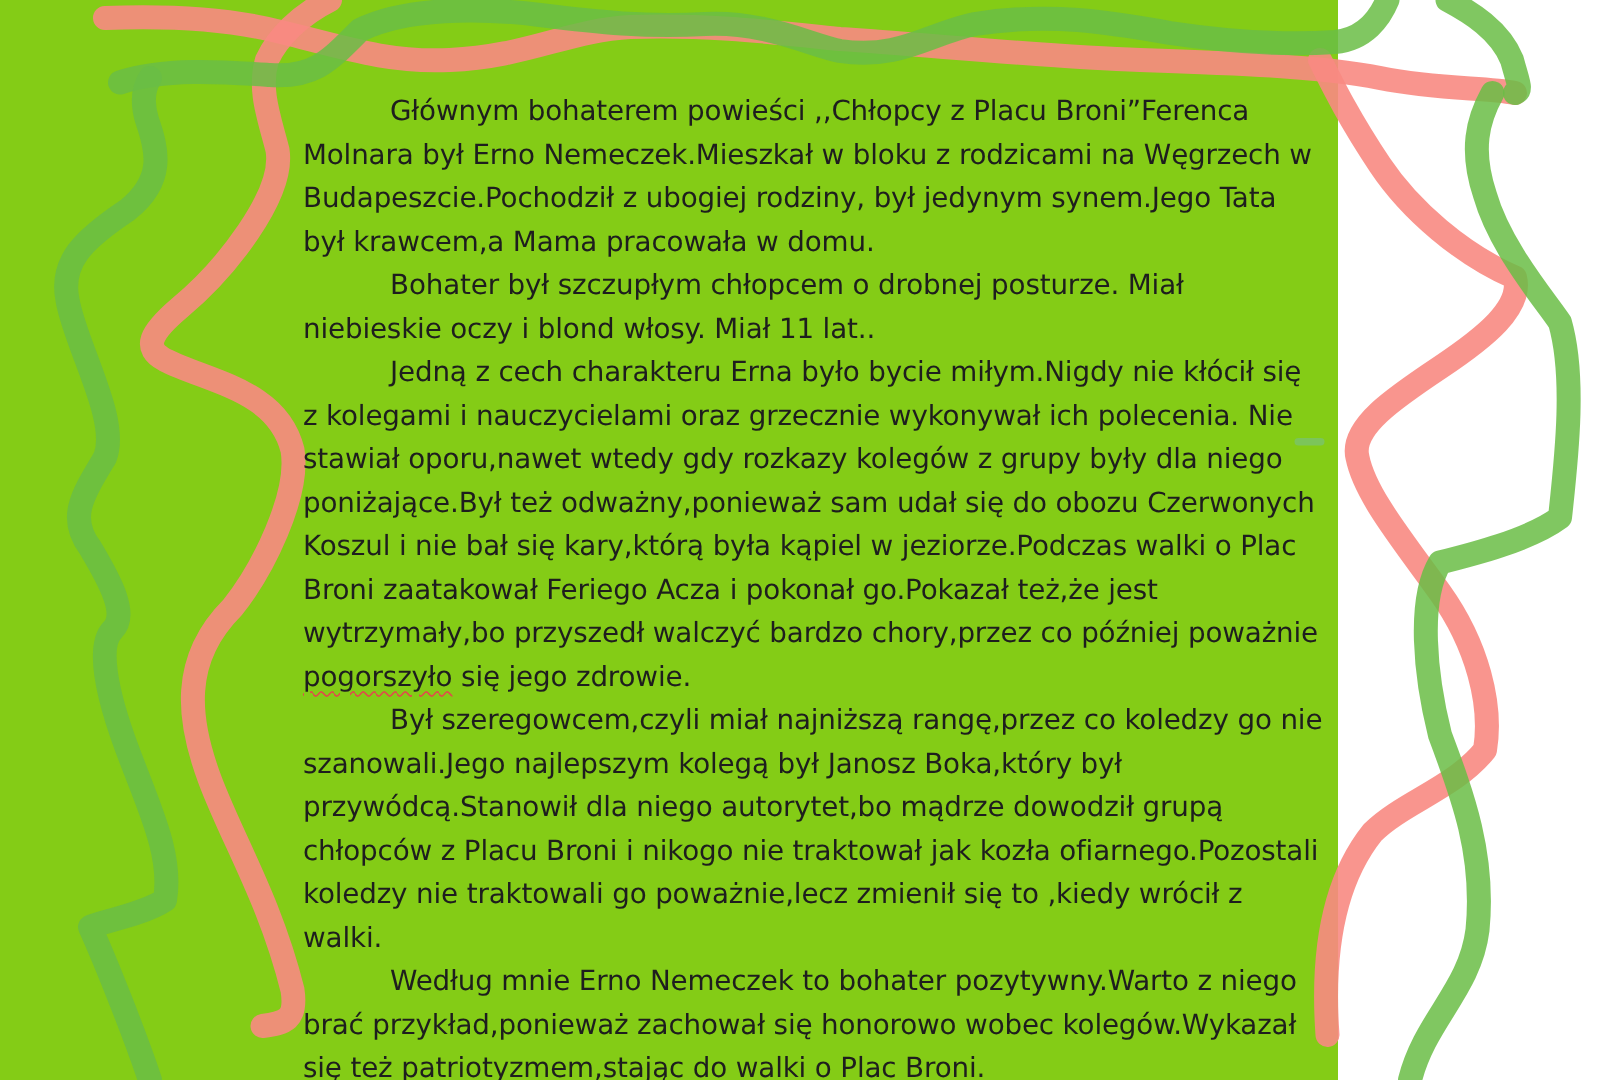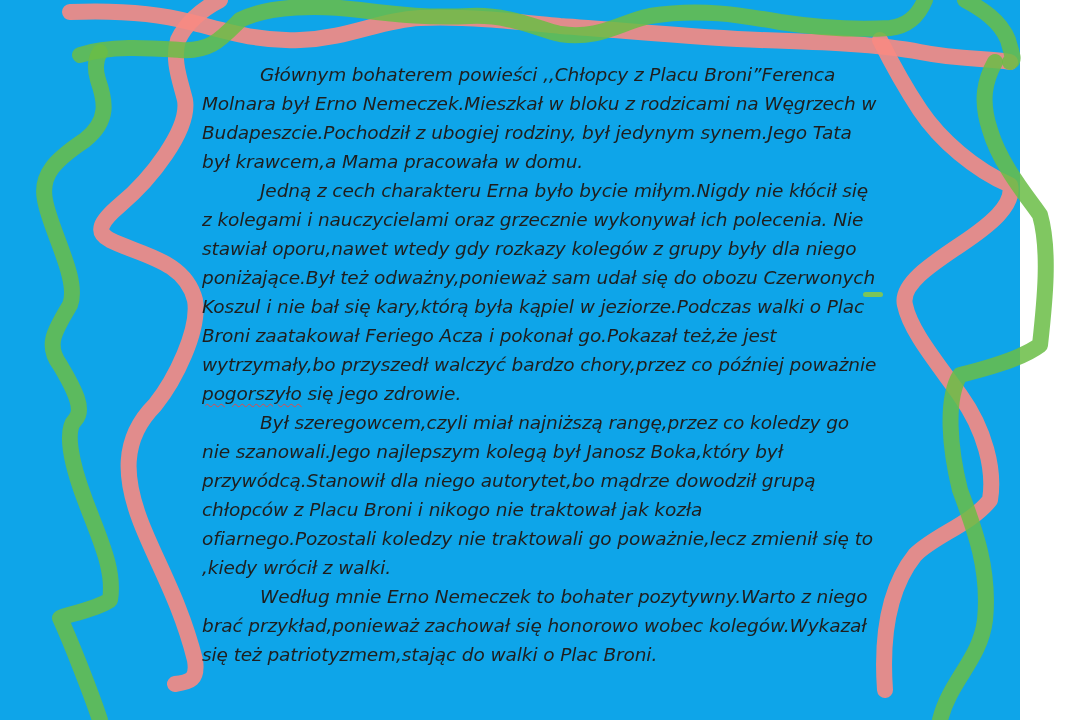--- a/index.html
+++ b/index.html
@@ -5,24 +5,23 @@
     html, body {
       margin: 0;
       padding: 0;
       width: 1080px;
       height: 720px;
       overflow: hidden;
       background: #ffffff;
     }
     .page {
       position: relative;
-      width: 1020px;
+      width: 892px;
       height: 720px;
-      background: #0ea5e9;
-      font-style: italic;
+      background: #84cc16;
     }
     .ribbons {
       position: absolute;
       left: 0;
       top: 0;
       width: 1080px;
       height: 720px;
       pointer-events: none;
     }
     .ribbon-red path {
@@ -90,18 +89,19 @@
       <path d="M965,0 C980,8 1000,20 1008,40 C1012,55 1015,60 1010,62"></path>
       <path d="M100,52 C95,60 95,70 98,80 C105,100 110,120 85,140 C55,160 40,175 45,200 C50,230 80,280 70,305 C55,330 45,345 60,365 C75,390 85,410 75,420 C65,430 70,460 85,500 C100,540 115,570 110,600 C95,610 65,615 60,618 C70,640 90,690 100,720"></path>
       <path d="M995,62 C985,80 980,100 990,130 C1000,165 1030,200 1040,215 C1050,250 1045,300 1040,345 C1020,360 980,370 960,375 C945,400 950,450 960,490 C975,530 990,570 985,620 C980,660 950,680 940,720"></path>
     </g>
   </svg>
 
   <div class="green-dash"></div>
 
   <div class="text-block">
     <p class="para">Głównym bohaterem powieści ,,Chłopcy z Placu Broni”Ferenca Molnara był Erno Nemeczek.Mieszkał w bloku z rodzicami na Węgrzech w Budapeszcie.Pochodził z ubogiej rodziny, był jedynym synem.Jego Tata był krawcem,a Mama pracowała w domu.</p>
+    <p class="para">Bohater był szczupłym chłopcem o drobnej posturze. Miał niebieskie oczy i blond włosy. Miał 11 lat..</p>
     <p class="para"><span>Jedną z cech charakteru Erna było bycie miłym.Nigdy nie kłócił się z kolegami i nauczycielami oraz grzecznie wykonywał ich polecenia. Nie stawiał oporu,nawet wtedy gdy rozkazy kolegów z grupy były dla niego poniżające.Był też odważny,ponieważ sam udał się do obozu Czerwonych Koszul i nie bał się kary,którą była kąpiel w jeziorze.Podczas walki o Plac Broni zaatakował Feriego Acza i pokonał go.Pokazał też,że jest wytrzymały,bo przyszedł walczyć bardzo chory,przez co później poważnie </span><span class="misspelled">pogorszyło</span><span>  się jego zdrowie.</span></p>
     <p class="para">Był szeregowcem,czyli miał najniższą rangę,przez co koledzy go nie szanowali.Jego najlepszym kolegą był Janosz Boka,który był przywódcą.Stanowił dla niego autorytet,bo mądrze dowodził grupą chłopców z Placu Broni i nikogo nie traktował jak kozła ofiarnego.Pozostali koledzy nie traktowali go poważnie,lecz zmienił się to ,kiedy wrócił z walki.</p>
     <p class="para">Według mnie Erno Nemeczek to bohater pozytywny.Warto z niego brać przykład,ponieważ zachował się honorowo wobec kolegów.Wykazał się też patriotyzmem,stając do walki o Plac Broni.</p>
   </div>
 
 </div>
 
 </body></html>

